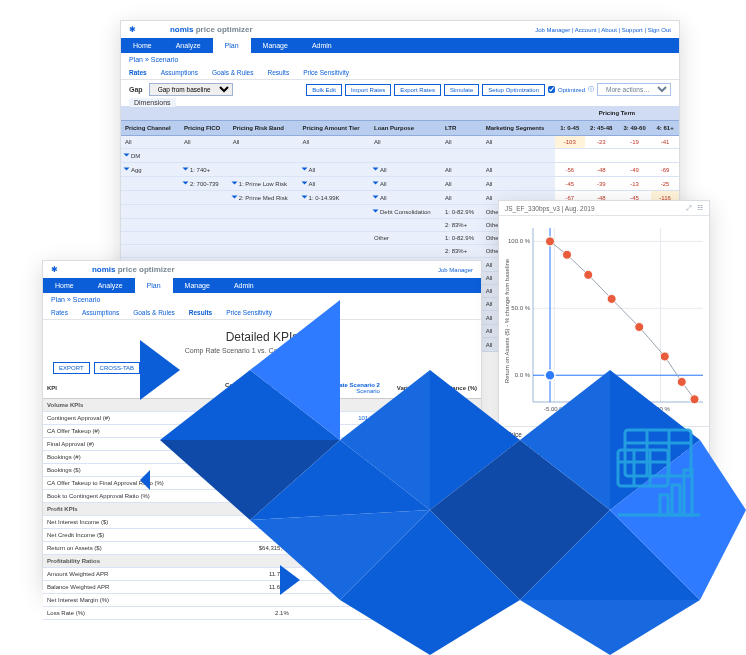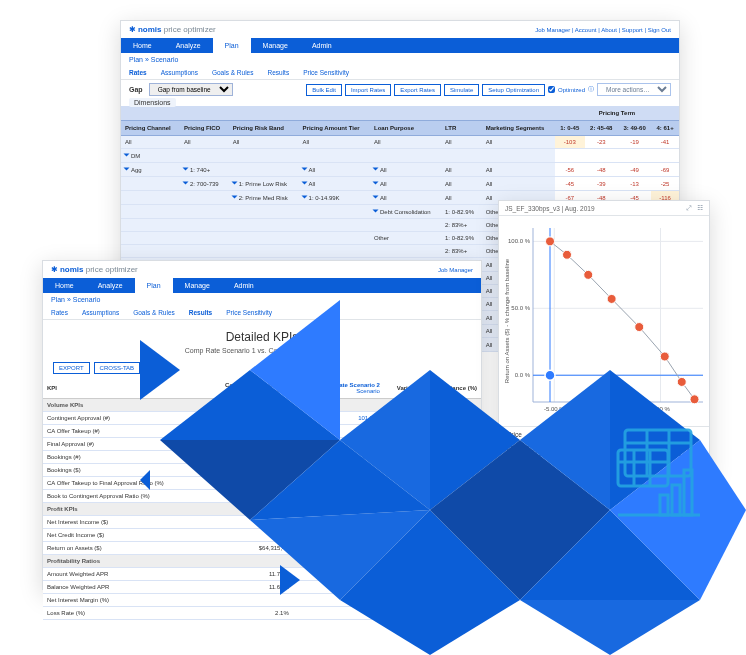--- a/index.html
+++ b/index.html
@@ -18,22 +18,22 @@
     box-shadow: 0 6px 22px rgba(0,0,0,.15);
     border: 1px solid #d9dde2;
   }
   
   #winA { left: 120px; top: 20px; width: 560px; height: 280px; }
   .brand {
     display: flex; align-items: center; justify-content: space-between;
     padding: 4px 8px;
     font-size: 8px; color: #0b5ed7;
   }
-  .brand .logo b { color: #0b5ed7; }
-  .brand .logo span { color: #7a8894; font-weight: 400; }
+  .brand .logo b { color: #0b5ed7; margin-left: 32px; }
+  .brand .logo span { color: #7a8894; font-weight: 700; }
   .brand .rightlinks { font-size: 6px; color: #0b5ed7; }
   .brand .rightlinks span + span::before { content: " | "; color: #0b5ed7; }
   .nav {
     background: #0b5ed7; color: #fff;
     display: flex; gap: 0;
     font-size: 7px;
   }
   .nav .tab { padding: 4px 12px; cursor: pointer; }
   .nav .tab.active { background: #fff; color: #0b5ed7; }
   .breadcrumb { font-size: 7px; color: #0b5ed7; padding: 3px 8px; }

